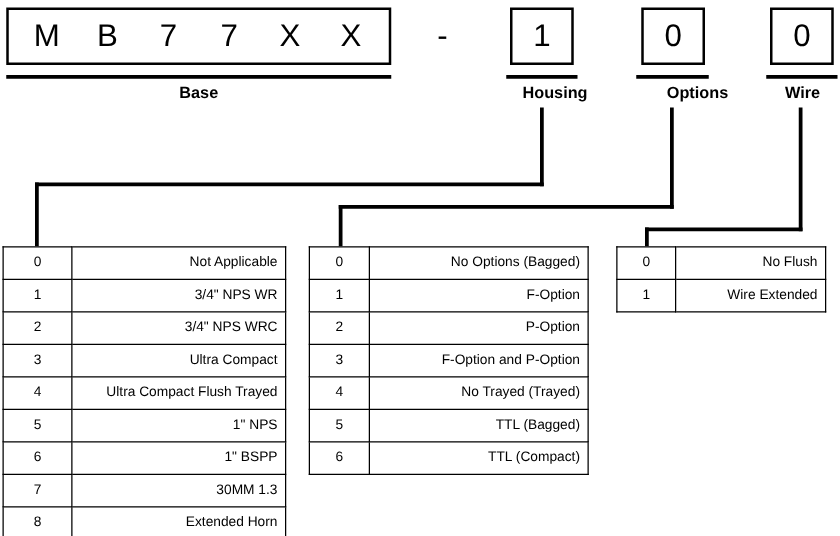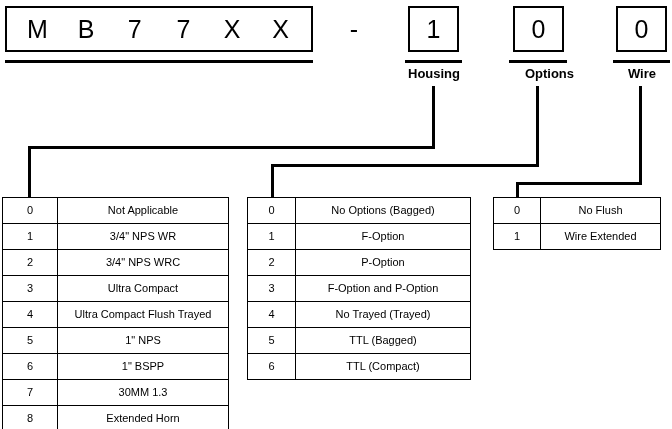--- a/index.html
+++ b/index.html
@@ -85,22 +85,22 @@
   .sec-label {
     position: absolute;
     top: 66px;
     font-size: 13px;
     font-weight: bold;
     text-align: center;
     line-height: 16px;
     white-space: nowrap;
   }
   #base-label    { left: 5px;   width: 308px; }
-  #housing-label { left: 398px; width: 72px; }
-  #options-label { left: 502px; width: 72px; text-align: right; }
+  #housing-label { left: 398px; width: 72px; text-align: right; }
+  #options-label { left: 522px; width: 72px; }
   #wire-label    { left: 606px; width: 72px; }
 
   
   .conn {
     position: absolute;
     background: #000;
   }
   .conn-v { width: 3px; }
   .conn-h { height: 3px; }
 
@@ -133,21 +133,21 @@
     padding: 0 6px;
     line-height: 25px;
     white-space: nowrap;
     overflow: hidden;
   }
   .opt-table td.code {
     text-align: center;
     padding: 0;
   }
   .opt-table td.desc {
-    text-align: center;
+    text-align: right;
   }
 
   #housing-table { left: 2px;   top: 197px; width: 226px; }
   #housing-table col.c1 { width: 55px; }
   #housing-table col.c2 { width: 171px; }
 
   #options-table { left: 247px; top: 197px; width: 223px; }
   #options-table col.c1 { width: 48px; }
   #options-table col.c2 { width: 175px; }
 
@@ -173,20 +173,21 @@
 
   <div class="pn-box code-box" id="housing-box">1</div>
   <div class="pn-box code-box" id="options-box">0</div>
   <div class="pn-box code-box" id="wire-box">0</div>
 
   <div class="rule" id="base-rule"></div>
   <div class="rule" id="housing-rule"></div>
   <div class="rule" id="options-rule"></div>
   <div class="rule" id="wire-rule"></div>
 
+  <div class="sec-label" id="base-label">Base</div>
   <div class="sec-label" id="housing-label">Housing</div>
   <div class="sec-label" id="options-label">Options</div>
   <div class="sec-label" id="wire-label">Wire</div>
 
   <div class="conn conn-v" id="h-stub"></div>
   <div class="conn conn-h" id="h-horiz"></div>
   <div class="conn conn-v" id="h-drop"></div>
 
   <div class="conn conn-v" id="o-stub"></div>
   <div class="conn conn-h" id="o-horiz"></div>

